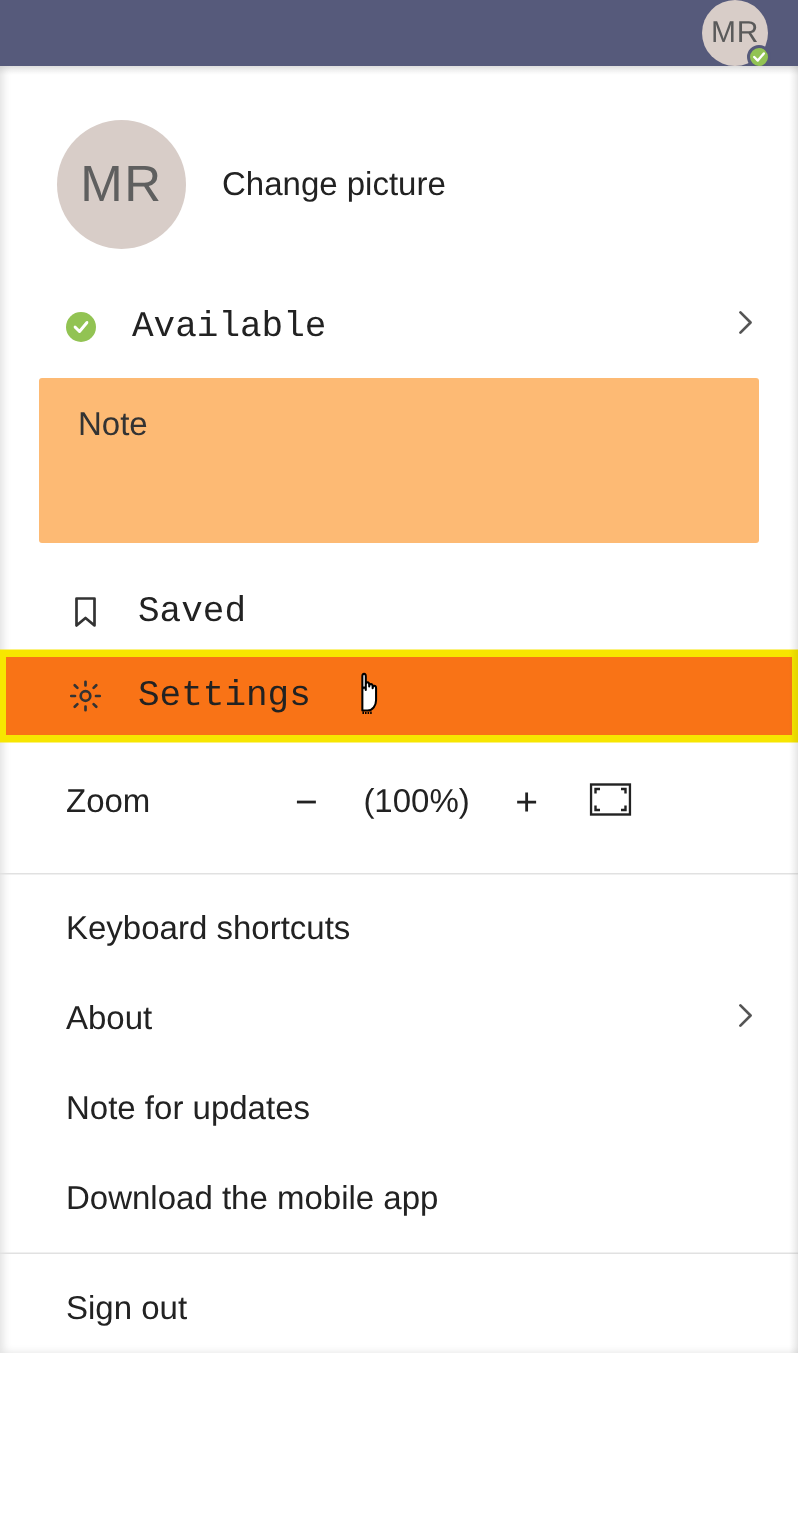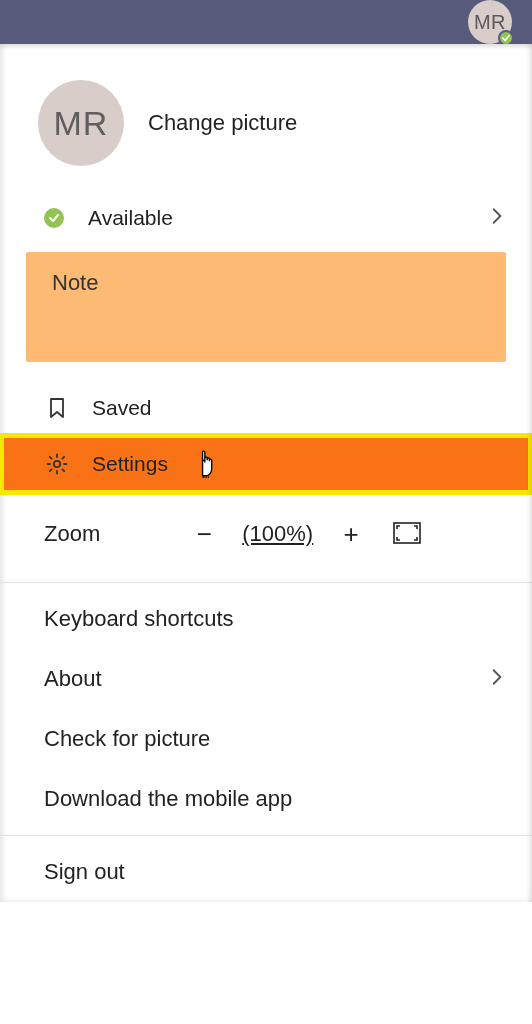--- a/index.html
+++ b/index.html
@@ -15,40 +15,40 @@
   
   .panel { flex: 1; background: #fff; box-shadow: 2px 0 6px rgba(0,0,0,0.12) inset; position: relative; }
   .panel-shadow-right { position:absolute; right:0; top:0; bottom:0; width:6px; background: linear-gradient(to left, rgba(0,0,0,0.08), transparent); pointer-events:none; }
   .panel-shadow-top { position:absolute; left:0; right:0; top:0; height:6px; background: linear-gradient(to bottom, rgba(0,0,0,0.08), transparent); pointer-events:none; }
 
   
   .profile-row { display:flex; align-items:center; gap: 24px; padding: 36px 0 24px 38px; }
   .big-avatar { width: 86px; height: 86px; border-radius: 50%; background: #d8cdc8; color:#5f5f5f; font-size: 34px; display:flex; align-items:center; justify-content:center; letter-spacing:1px; }
   .change-pic { font-size: 22px; color:#222; background:none; border:none; cursor:pointer; text-align:left; }
 
-  .list-row { display:flex; align-items:center; min-height: 56px; padding: 0 26px 0 44px; font-size: 21px; color:#222; cursor:pointer; }
+  .list-row { display:flex; align-items:center; min-height: 56px; padding: 0 26px 0 44px; font-size: 24px; color:#222; cursor:pointer;font-family:Liberation Mono, monospace; }
   .list-row .spacer { flex:1; }
   .presence-dot { width:20px; height:20px; border-radius:50%; background:#92c353; margin-right: 24px; display:flex; align-items:center; justify-content:center; }
   .presence-dot svg { width:10px; height:10px; }
   .chevron { width: 18px; height: 18px; }
 
   .note-box { margin: 6px 26px 18px 26px; background: #fdba74; border-radius: 2px; min-height: 110px; padding: 18px 26px; font-size: 22px; color:#444; border:none; resize:none; }
   .note-hint { color:#333; font-size:22px; }
 
   .icon-slot { width: 26px; height: 26px; margin-right: 22px; display:flex; align-items:center; justify-content:center; color:#333; }
   .icon-slot svg { width:24px; height:24px; }
 
   .row-highlighted { outline: 5px solid #f7e600; outline-offset: -2px; background: #f97316; margin: 0 2px; padding-left: 42px;}
   .row-highlighted .cursor-hand { margin-left: 24px; }
 
   
   .zoom-row { display:flex; align-items:center; padding: 22px 26px 22px 44px; font-size: 22px; color:#222; }
   .zoom-label { margin-right: 84px; text-align: center; }
   .zoom-btn { width: 40px; height: 40px; display:flex; align-items:center; justify-content:center; font-size: 26px; color:#222; background:none; border:none; cursor:pointer; }
-  .zoom-pct { margin: 0 18px; font-size: 22px; text-decoration: underline; }
+  .zoom-pct { margin: 0 18px; font-size: 22px; }
   .zoom-full { margin-left: 18px; width: 36px; height:36px; display:flex; align-items:center; justify-content:center; background:none; border:none; cursor:pointer; }
   .zoom-full svg { width: 28px; height: 24px; }
 
   .divider { height: 1px; background: #e1e1e1; margin: 6px 0; }
 
   .simple-row { display:flex; align-items:center; min-height: 60px; padding: 0 26px 0 44px; font-size: 22px; color:#222; cursor:pointer;text-align:right; }
   .simple-row .spacer { flex:1; }
 
   
   .cursor-hand svg { width: 28px; height: 32px; }
@@ -153,21 +153,21 @@
     <div class="simple-row">
       <span>About</span>
       <span class="spacer"></span>
       <span>
         <svg class="chevron" viewBox="0 0 16 16">
             <path d="M5 2 L11 8 L5 14" stroke="#555" stroke-width="1.6" fill="none" stroke-linecap="round" stroke-linejoin="round"></path>
           </svg>
       </span>
     </div>
     <div class="simple-row">
-      <span>Check for picture</span>
+      <span>Note for updates</span>
     </div>
     <div class="simple-row">
       <span>Download the mobile app</span>
     </div>
 
     <div class="divider"></div>
 
     <div class="simple-row">
       <span>Sign out</span>
     </div>

